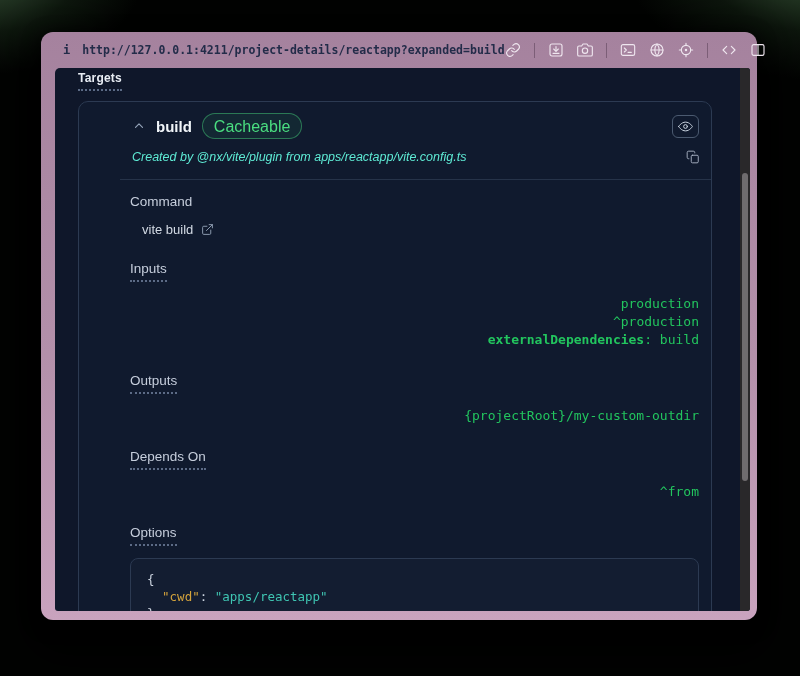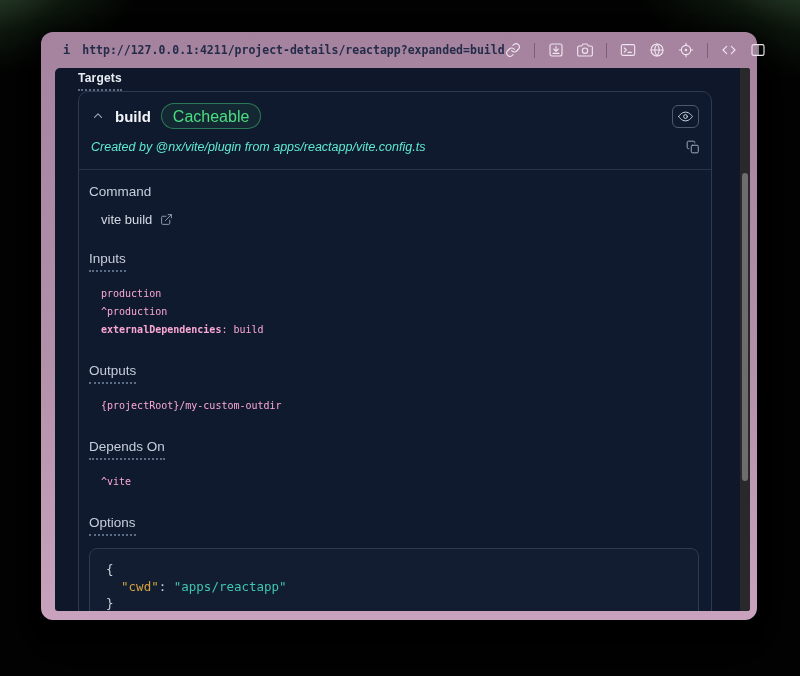--- a/index.html
+++ b/index.html
@@ -54,21 +54,21 @@
   }
   .page { position:absolute; left:0; top:0; right:10px; bottom:0; padding:0 28px 0 23px; overflow:hidden; }
 
   .dotted { display:inline-block; border-bottom:2px dotted #5c6b86; padding-bottom:4px; }
 
   .targets-heading {
     margin-top:-7px; font-size:12px; font-weight:bold; color:#e8edf4; letter-spacing:0.2px;
   }
 
   .panel {
-    border:1px solid #2c3a52; border-radius:10px; background:#101a2e;
+    border:1px solid #2c3a52; border-radius:10px; margin-top:10px; background:#101a2e;padding-left:41px;
   }
   .panel-header { display:flex; align-items:center; gap:10px; padding:11px 12px 6px 12px; }
   .chev { width:14px; height:14px; flex:0 0 auto; }
   .chev svg { width:14px; height:14px; stroke:#94a3b8; stroke-width:2; fill:none;
     stroke-linecap:round; stroke-linejoin:round; display:block; }
   .target-title { font-size:15px; font-weight:bold; color:#f1f5f9; }
   .badge {
     font-size:16px; color:#4ade80; border:1px solid rgba(74,222,128,0.45);
     background:rgba(74,222,128,0.07); border-radius:999px; padding:2.5px 11px; line-height:1.2;
   }
@@ -93,22 +93,22 @@
     stroke-linecap:round; stroke-linejoin:round; display:block; }
 
   .hdr-divider { border-top:1px solid #263349; }
 
   .panel-body { padding:14px 12px 25px 10px; }
   .sec-heading { font-size:13.5px; color:#c6cedc; font-weight:500; }
   .sec { margin-top:22px; }
   .sec:first-child { margin-top:0; }
   .sec-items { margin-top:13px; margin-left:12px; }
   .mono-line {
-    font-family:"DejaVu Sans Mono", monospace; font-size:10px; color:#f9a8d4;
-    line-height:18px; white-space:pre;
+    font-family:"DejaVu Sans Mono", monospace; font-size:13px; color:#22c55e;
+    line-height:18px; white-space:pre;text-align:right;
   }
   .cmd-line { margin-top:13px; margin-left:12px; display:flex; align-items:center; gap:8px;
     font-size:13px; color:#d3dae4; }
   .ext-icon svg { width:13px; height:13px; stroke:#94a3b8; stroke-width:1.7; fill:none;
     stroke-linecap:round; stroke-linejoin:round; display:block; }
 
   .options-box {
     margin-top:12px; border:1px solid #2c3a52; border-radius:8px;
     padding:12px 16px; background:rgba(255,255,255,0.015);
   }
@@ -256,21 +256,21 @@
           <div class="sec">
             <span class="sec-heading dotted">Outputs</span>
             <div class="sec-items">
               <div class="mono-line">{projectRoot}/my-custom-outdir</div>
             </div>
           </div>
 
           <div class="sec">
             <span class="sec-heading dotted">Depends On</span>
             <div class="sec-items">
-              <div class="mono-line">^vite</div>
+              <div class="mono-line">^from</div>
             </div>
           </div>
 
           <div class="sec">
             <span class="sec-heading dotted">Options</span>
             <div class="options-box">
               <div class="json-line">{</div>
               <div class="json-line"><span>  </span><span class="json-key">"cwd"</span><span>: </span><span class="json-val">"apps/reactapp"</span></div>
               <div class="json-line">}</div>
             </div>

